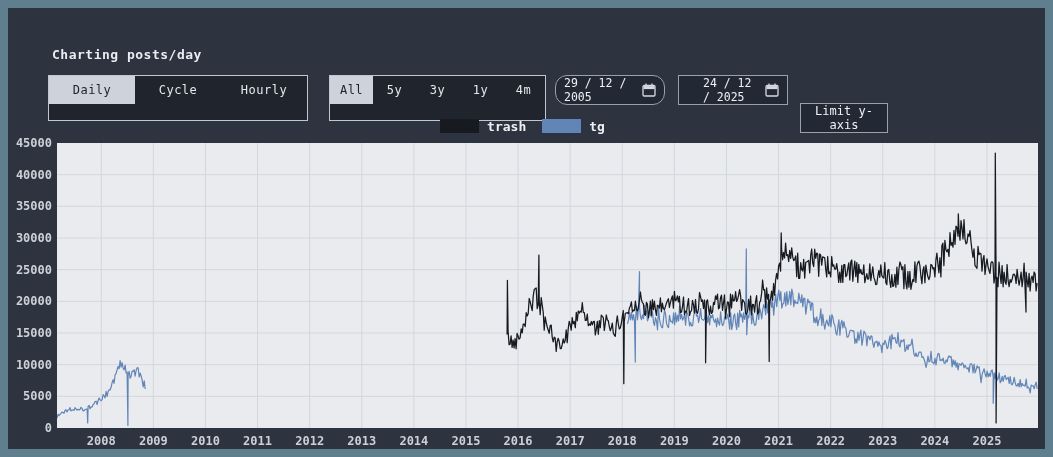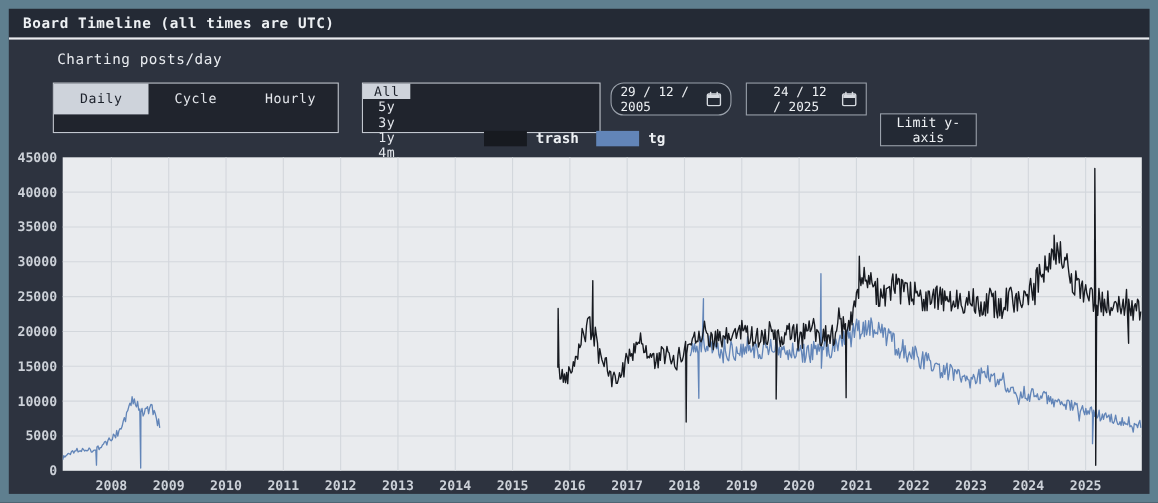--- a/index.html
+++ b/index.html
@@ -12,36 +12,36 @@
     overflow:hidden;
   }
   .titlebar {
     position:absolute; left:0; top:0; width:1037px; height:28px;
     background:#242a35; border-bottom:2px solid #e9ebee;
     color:#eef1f4; font-size:13px; font-weight:700;
     line-height:28px; padding-left:13px; letter-spacing:0.5px;
   }
   .subtitle {
     position:absolute; left:44px; top:39px;
-    color:#e9ecf0; font-size:13px; font-weight:400; letter-spacing:0.5px;
+    color:#e9ecf0; font-size:13px; font-weight:700; letter-spacing:0.5px;
   }
   .controls { position:absolute; left:0; top:67px; width:1037px; height:30px; }
   .btn-group {
     position:absolute; top:0; height:46px;
     display:flex; border:1px solid #c2c7cf; background:#20242d;
   }
   .btn-group .btn {
     height:28px; display:flex; align-items:center; justify-content:center;
     color:#e4e7ec; font-size:12px; font-family:inherit;
     background:transparent; border:none; cursor:pointer; letter-spacing:0.5px;
   }
   .btn-group .btn.sel { background:#ced3db; color:#1c212b; }
   #mode-group { left:40px; width:260px; }
   #mode-group .btn { width:86px; }
-  #range-group { left:321px; width:217px;flex-direction:column; }
+  #range-group { left:321px; width:217px; }
   #range-group .btn { width:43px; }
   .date-input {
     position:absolute; top:0; height:30px; width:110px;
     background:#232934; border:1px solid #9aa1ab;
     display:flex; align-items:center; justify-content:space-between;
     padding:0 8px; color:#eef1f4; font-size:11.5px; cursor:pointer;
   }
   #date-from { left:547px;border-radius:12px; }
   #date-to   { left:670px;padding-left:24px; }
   .limit-btn {
@@ -56,23 +56,20 @@
   .legend .swatch { width:39px; height:14px; display:inline-block; }
   .legend .lg-label { color:#eef1f4; font-size:13px; font-weight:700; margin-right:8px; }
   #chart-svg { position:absolute; left:0; top:123px; }
   .cal-icon { flex:0 0 auto; }
 </style>
 </head>
 <body>
 
 <div id="app">
 
-  <div class="titlebar">
-    <span>Board Timeline (all times are UTC)</span>
-  </div>
 
   <div class="subtitle">Charting posts/day</div>
 
   <div class="controls">
 
     <div class="btn-group" id="mode-group">
       <button class="btn sel">Daily</button>
       <button class="btn">Cycle</button>
       <button class="btn">Hourly</button>
     </div>

